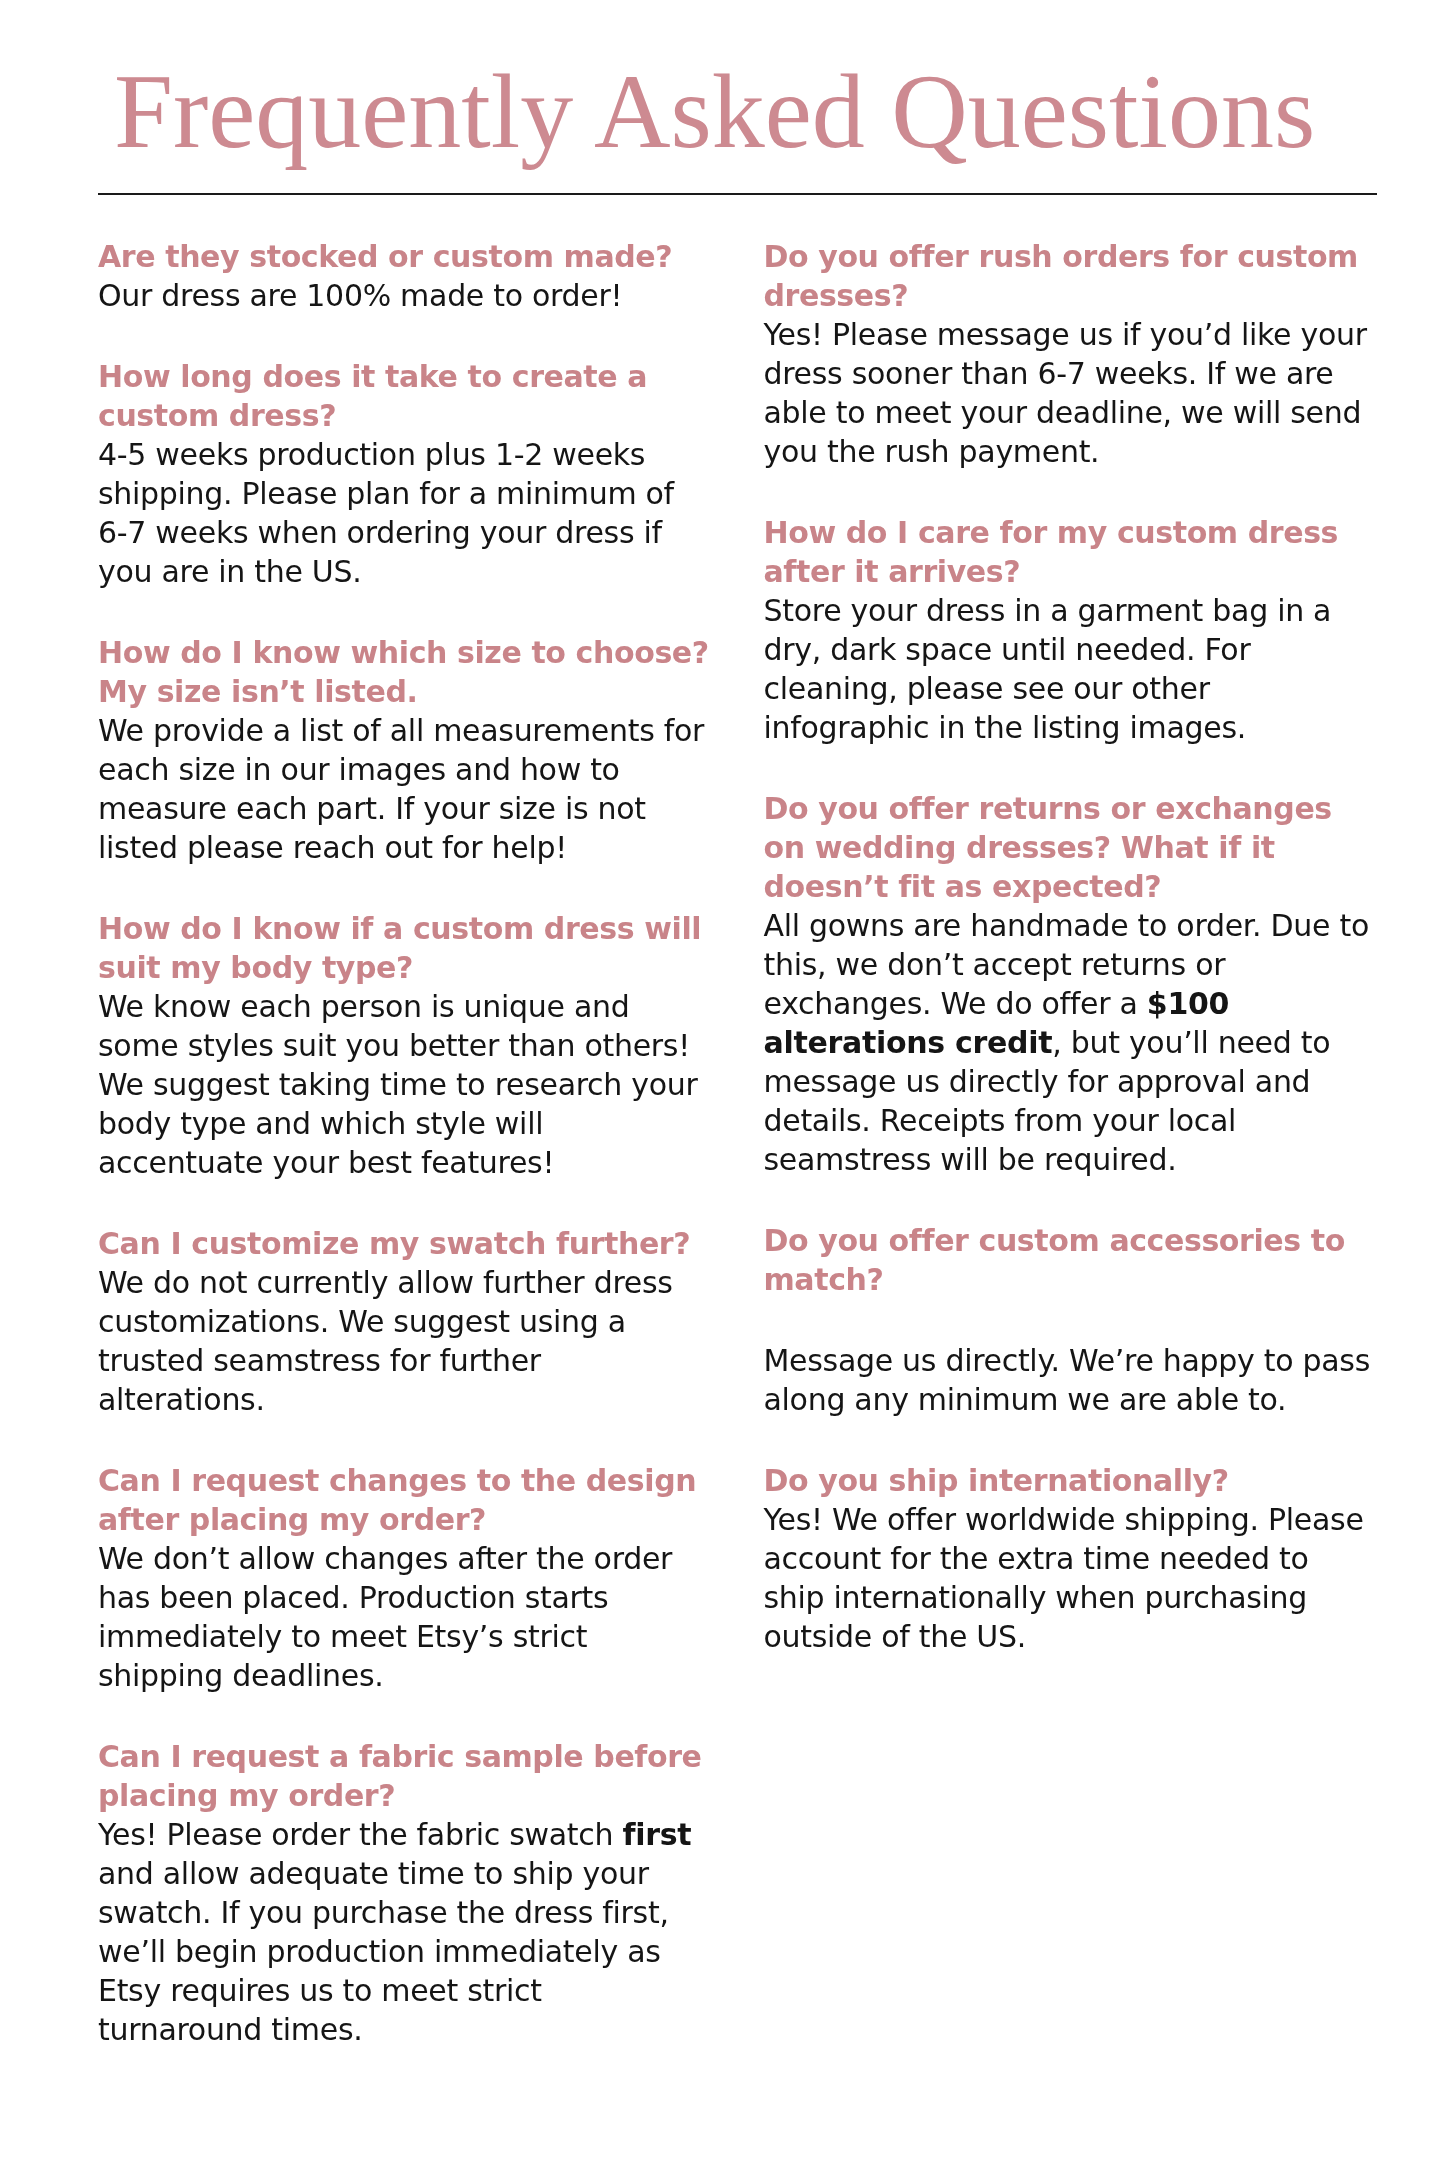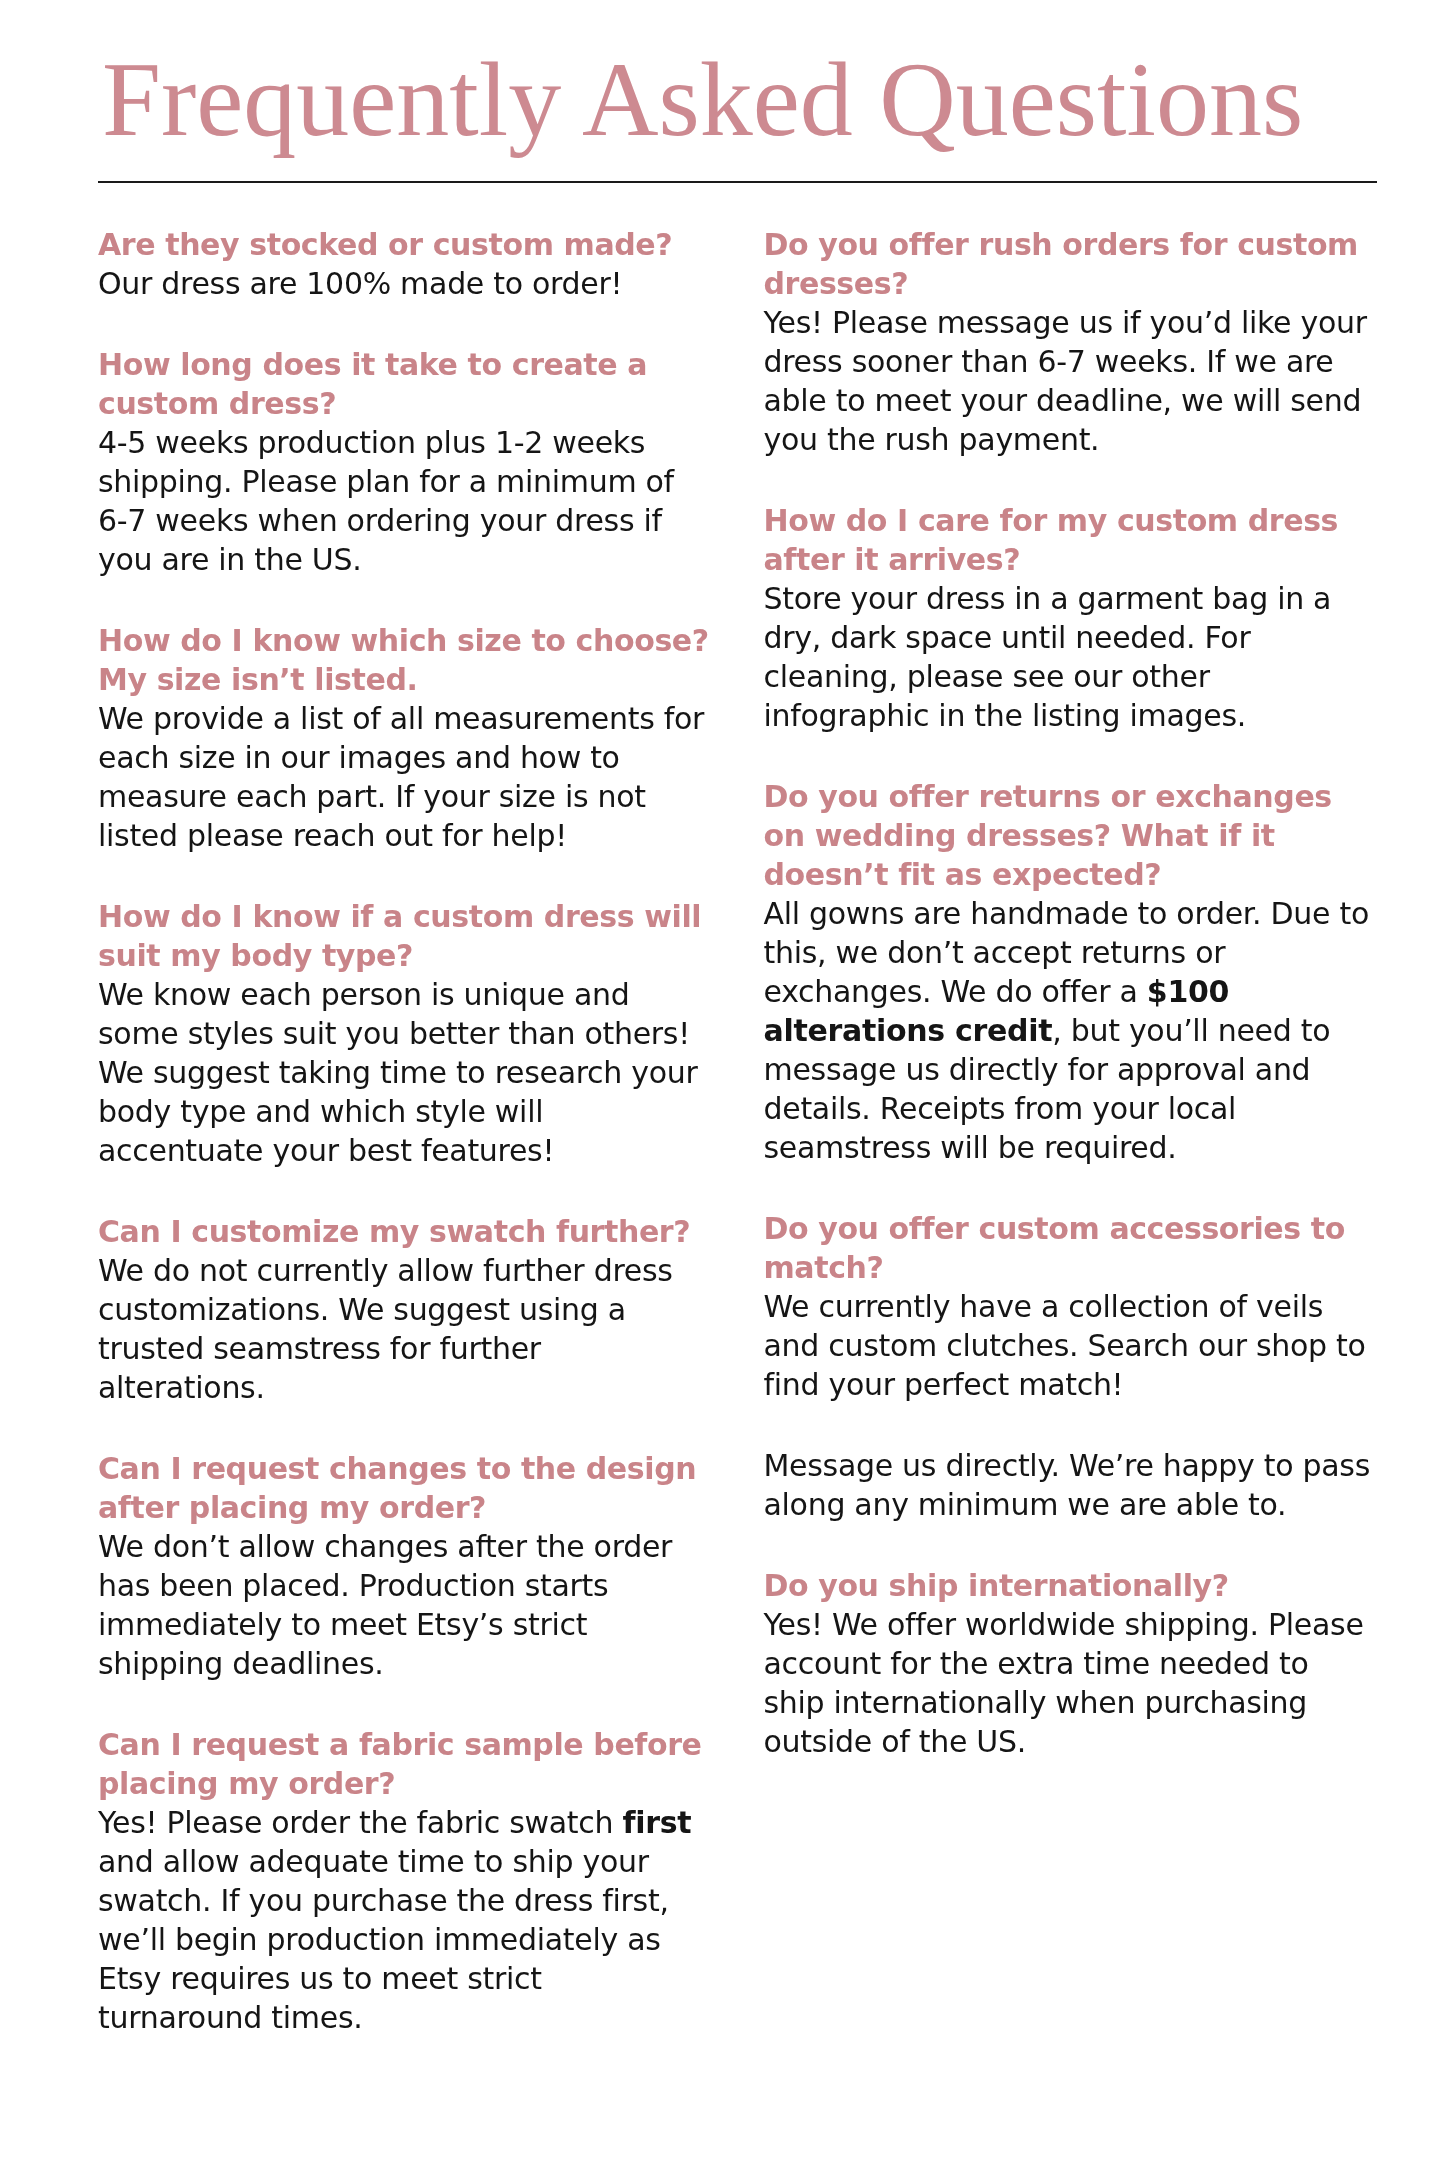--- a/index.html
+++ b/index.html
@@ -26,21 +26,21 @@
     height: 2168px;
     padding: 40px 68px 0 98px;
     background: #ffffff;
   }
   .title {
     font-family: "Liberation Serif", "DejaVu Serif", serif;
     font-weight: normal;
     font-size: 106px;
     line-height: 1.05;
     color: var(--title-color);
-    margin: 4px;
+    margin: 16px;
     letter-spacing: 0px;
     white-space: nowrap;
   }
   .divider {
     border: none;
     border-top: 2px solid var(--divider);
     width: 100%;
     margin: 26px 0 0 0;
   }
   .columns {
@@ -119,21 +119,20 @@
         <section class="faq-item">
           <h2 class="q">How do I care for my custom dress after it arrives?</h2>
           <p class="a"><span>Store your dress in a garment bag in a dry, dark space until needed. For cleaning, please see our other infographic in the listing images.</span></p>
         </section>
         <section class="faq-item">
           <h2 class="q">Do you offer returns or exchanges on wedding dresses? What if it doesn’t fit as expected?</h2>
           <p class="a"><span>All gowns are handmade to order. Due to this, we don’t accept returns or exchanges. We do offer a </span><span class="b">$100 alterations credit</span><span>, but you’ll need to message us directly for approval and details. Receipts from your local seamstress will be required.</span></p>
         </section>
         <section class="faq-item">
           <h2 class="q">Do you offer custom accessories to match?</h2>
-          <p class="a"><span>We currently have a collection of veils and custom clutches. Search our shop to find your perfect match!</span></p>
         </section>
         <section class="faq-item">
           <p class="a"><span>Message us directly. We’re happy to pass along any minimum we are able to.</span></p>
         </section>
         <section class="faq-item">
           <h2 class="q">Do you ship internationally?</h2>
           <p class="a"><span>Yes! We offer worldwide shipping. Please account for the extra time needed to ship internationally when purchasing outside of the US.</span></p>
         </section>
       </div>
   </div>

